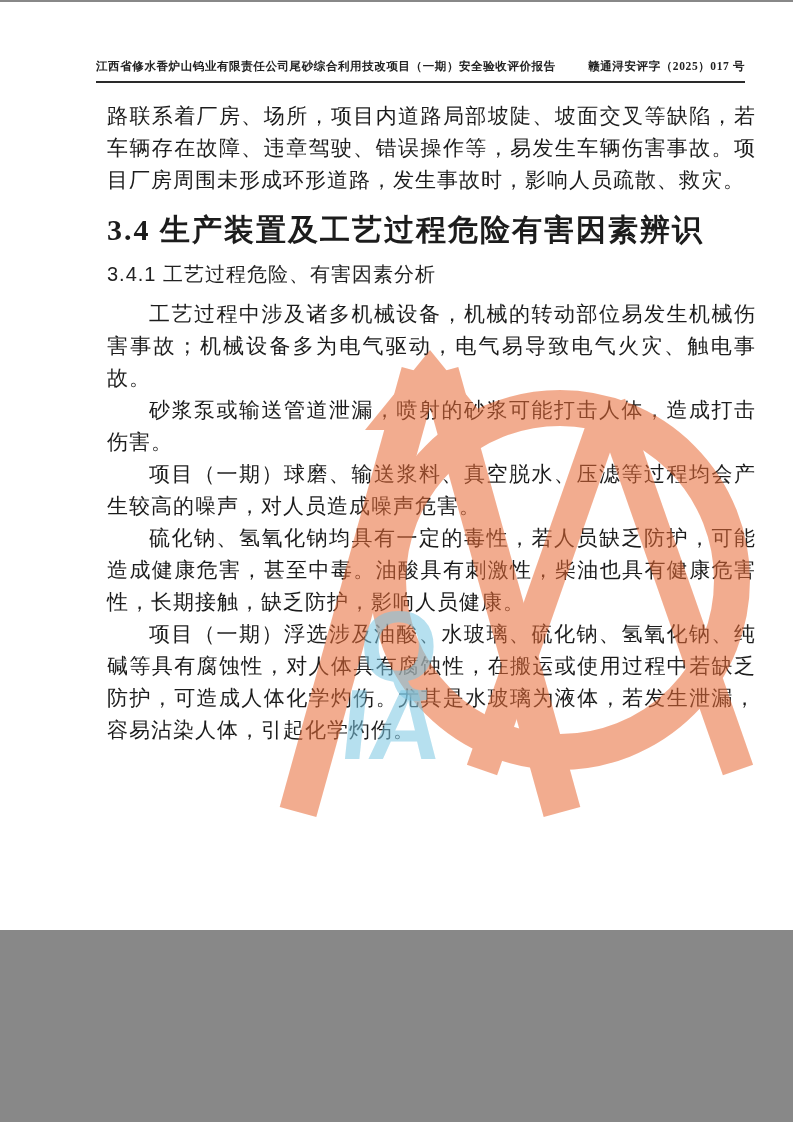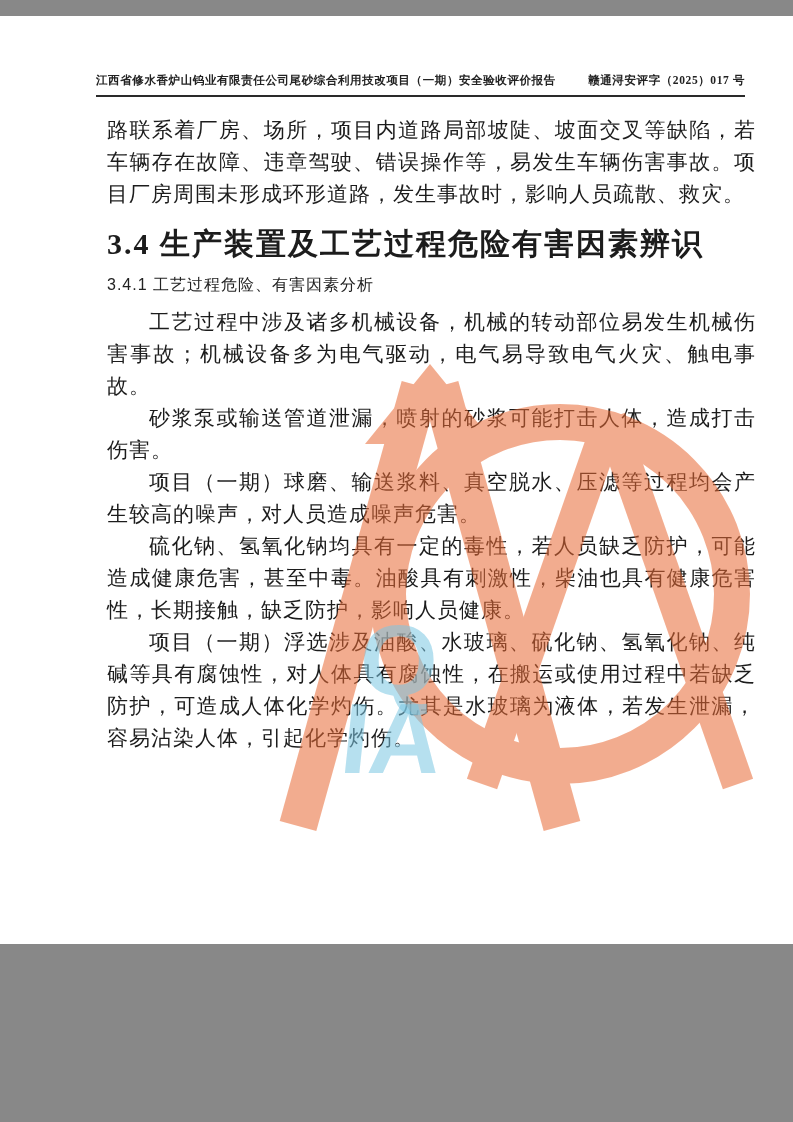--- a/index.html
+++ b/index.html
@@ -1,18 +1,18 @@
 <!DOCTYPE html>
 <html><head>
 <meta charset="utf-8">
 <style>
   html,body{margin:0;padding:0;background:#888;}
   .page{
     position:relative;width:793px;height:928px;background:#ffffff;
-    margin:16px auto;overflow:hidden;
+    margin:2px auto;overflow:hidden;
     font-family:"Liberation Serif","DejaVu Serif",serif;color:#1c1c1c;
   }
   
   .header{
     position:absolute;left:96px;width:649px;top:57px;
     border-bottom:2px solid #2a2a2a;padding-bottom:7px;
   }
   .header-line{
     display:flex;justify-content:space-between;align-items:baseline;
     font-size:11.5px;font-weight:bold;letter-spacing:0.6px;color:#222;
@@ -23,21 +23,21 @@
   .content p{
     margin:0;font-size:21px;line-height:32px;letter-spacing:1px;
     text-align:justify;text-justify:inter-ideograph;text-indent:2em;
   }
   .content p.intro{text-indent:0;}
   .sec-h1{
     margin:14px 0 10px 0;font-size:30px;font-weight:bold;letter-spacing:2px;
     font-family:"Liberation Serif","DejaVu Serif",serif;
   }
   .sec-h2{
-    margin:0 0 10px 0;font-size:16px;font-weight:500;letter-spacing:1px;
+    margin:0 0 10px 0;font-size:20px;font-weight:500;letter-spacing:1px;
     font-family:"Liberation Sans","DejaVu Sans",sans-serif;color:#222;
   }
   
   .footer{
     position:absolute;left:0;top:1038px;width:100%;text-align:center;
     font-size:15px;color:#333;letter-spacing:1px;z-index:1;
   }
   
   .wm{position:absolute;z-index:2;pointer-events:none;}
   .wm-logo{left:270px;top:340px;width:500px;height:490px;}

